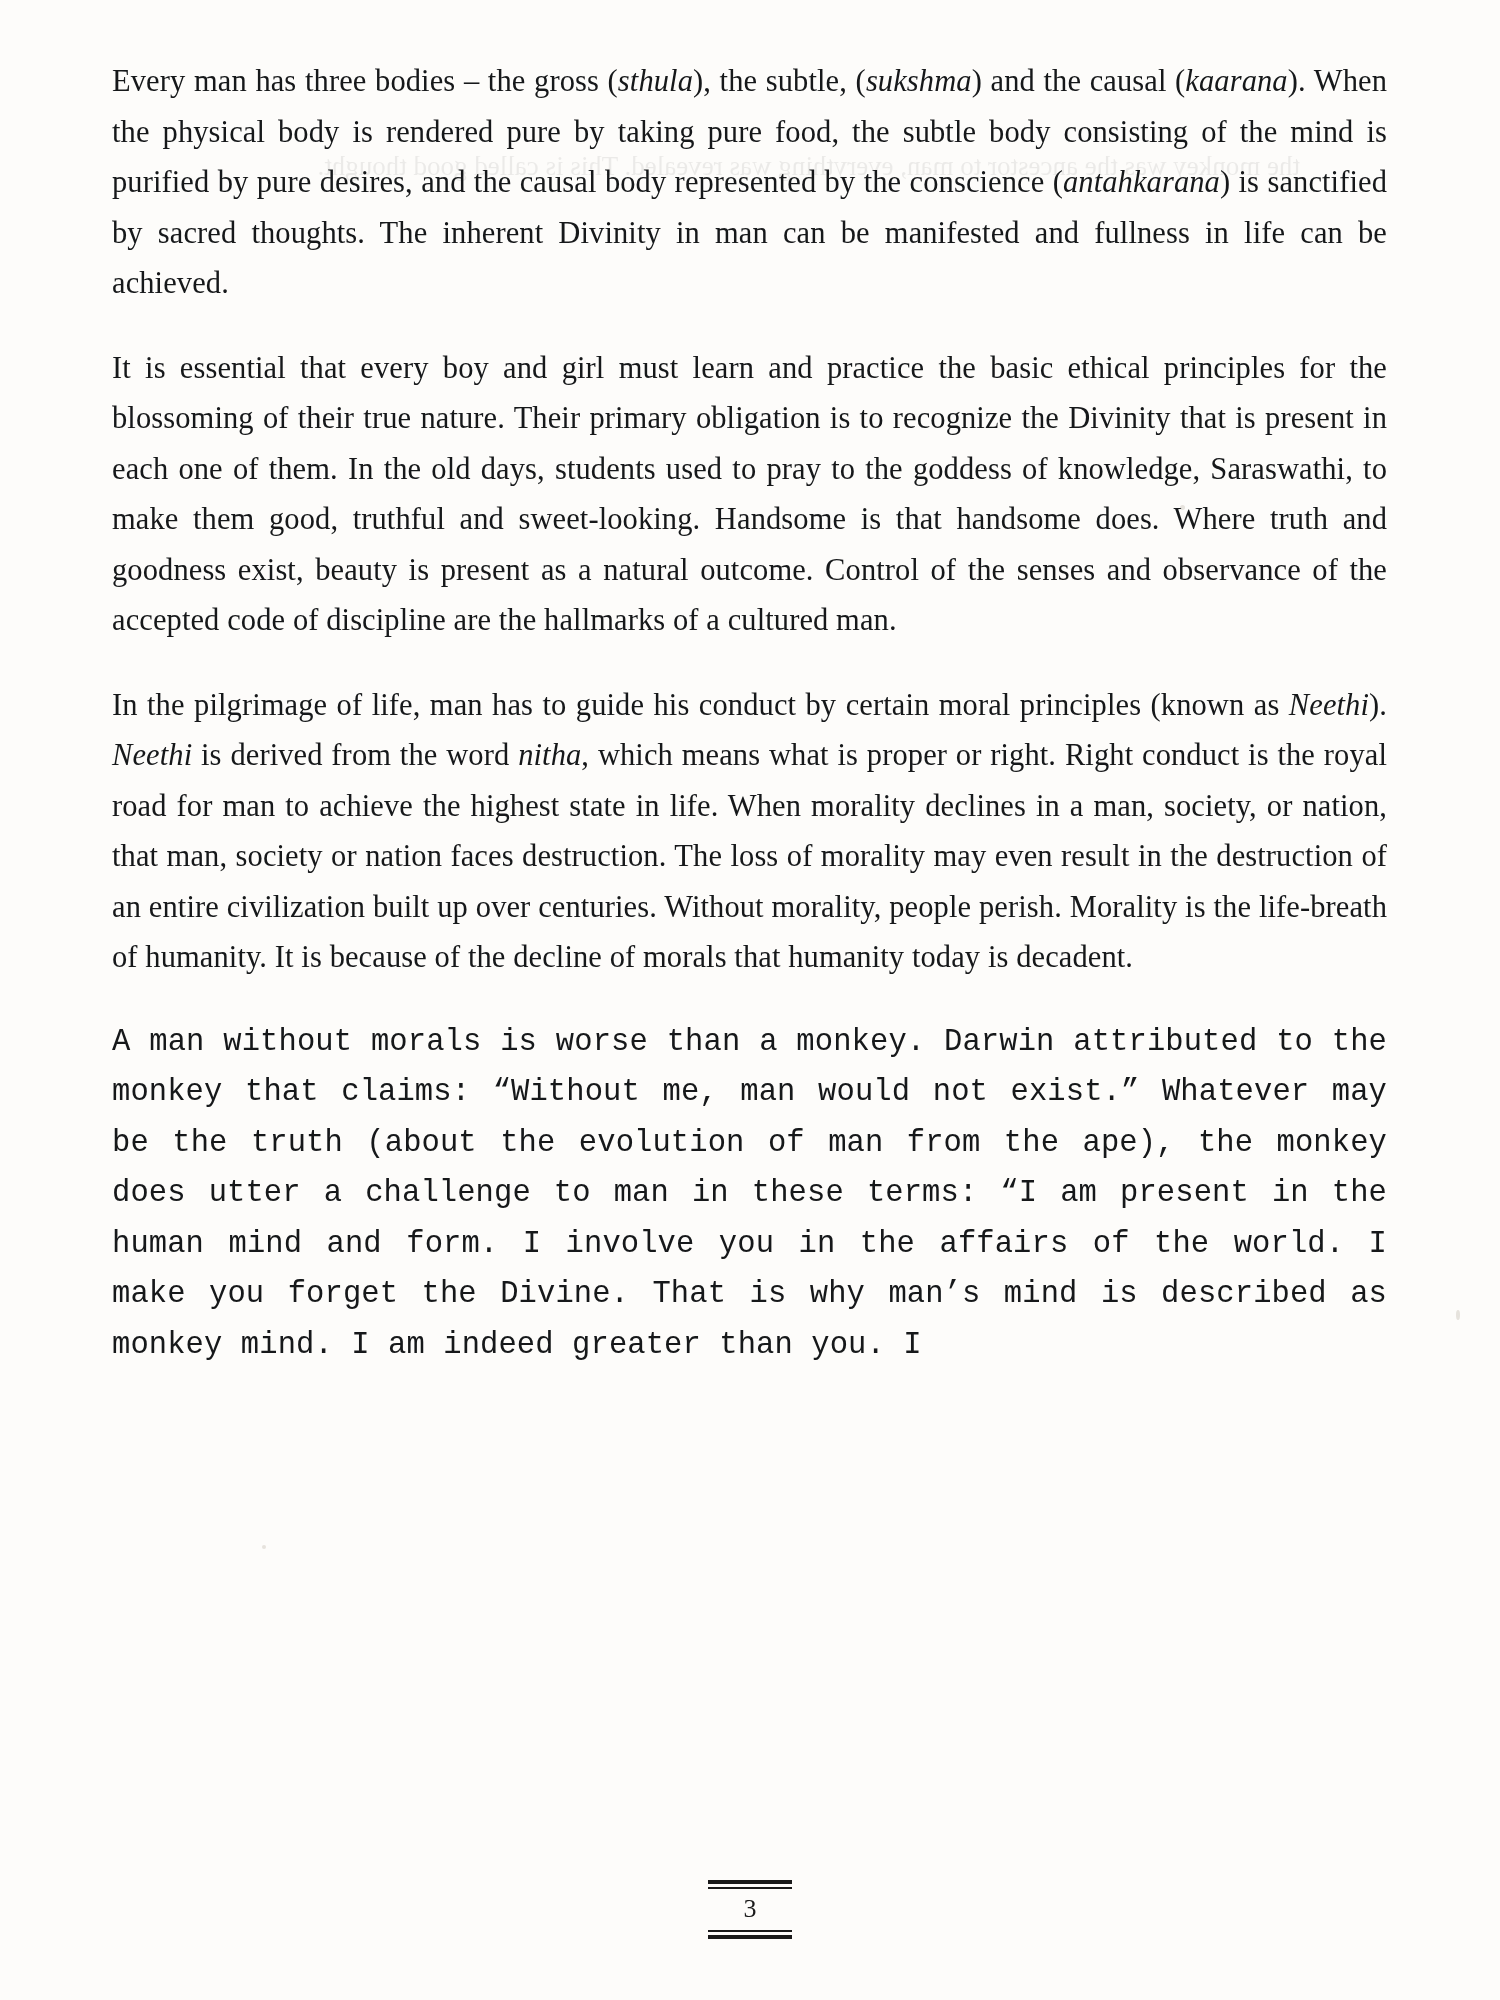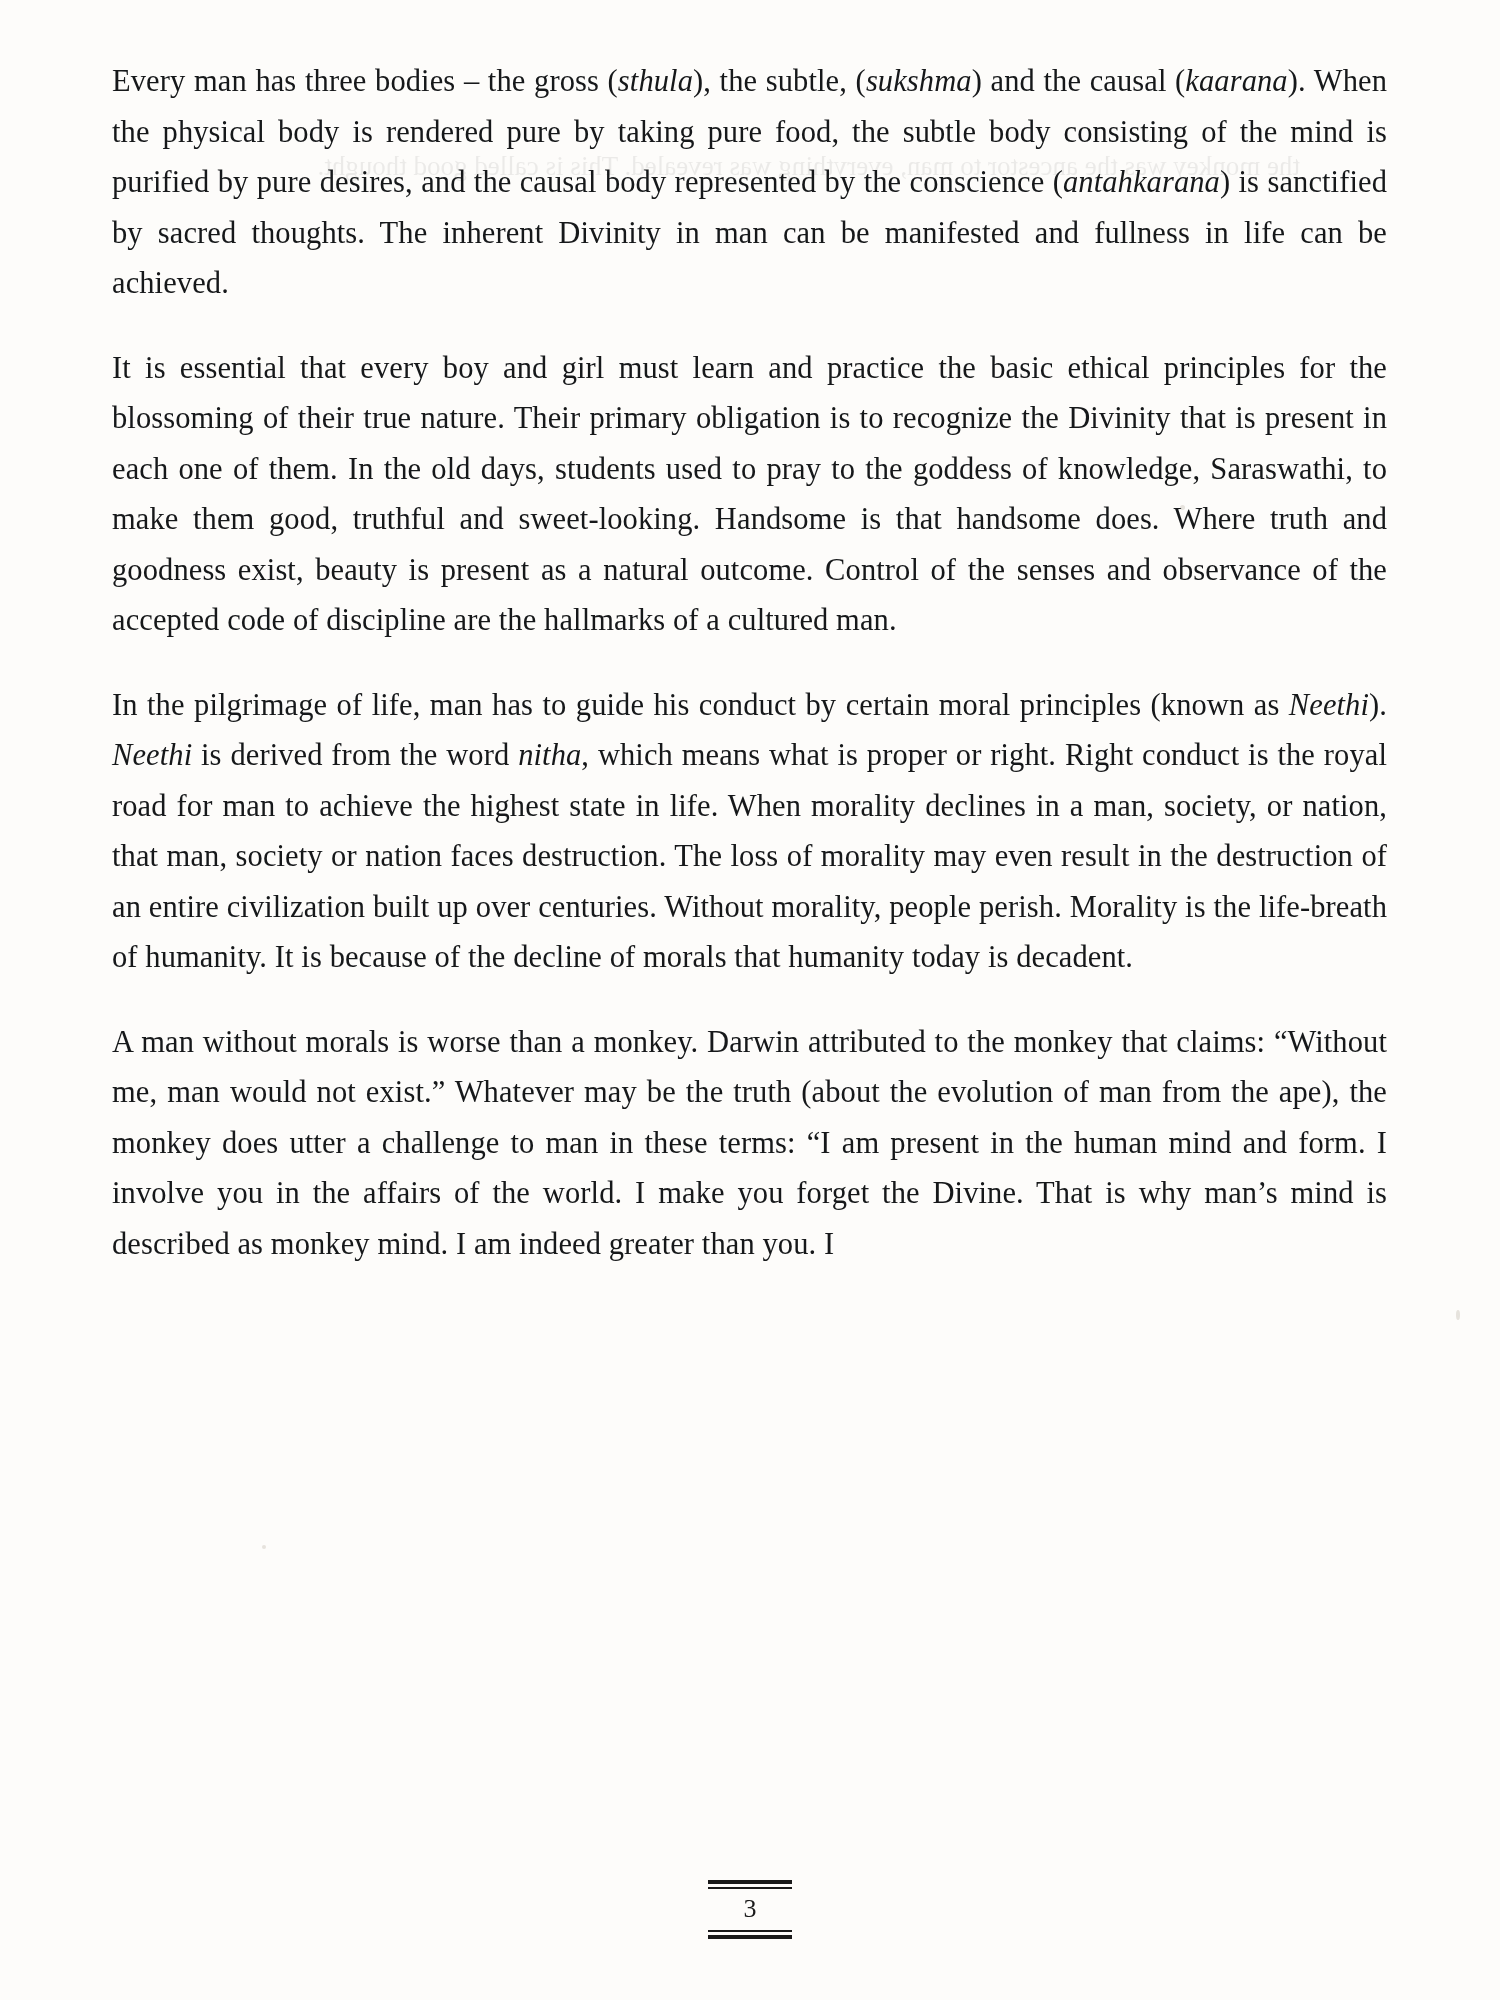--- a/index.html
+++ b/index.html
@@ -48,20 +48,21 @@
     font-size: 30.5px;
     line-height: 50.5px;
     text-align: justify;
     text-justify: inter-word;
     letter-spacing: 0.1px;
     color: #16181a;
     font-weight: 500;
   }
   p.para:last-child {
     margin-bottom: 0;
+    font-family: Liberation Mono, monospace;
   }
   .it {
     font-style: italic;
   }
   .footer {
     position: absolute;
     left: 0;
     right: 0;
     top: 1880px;
     display: flex;

